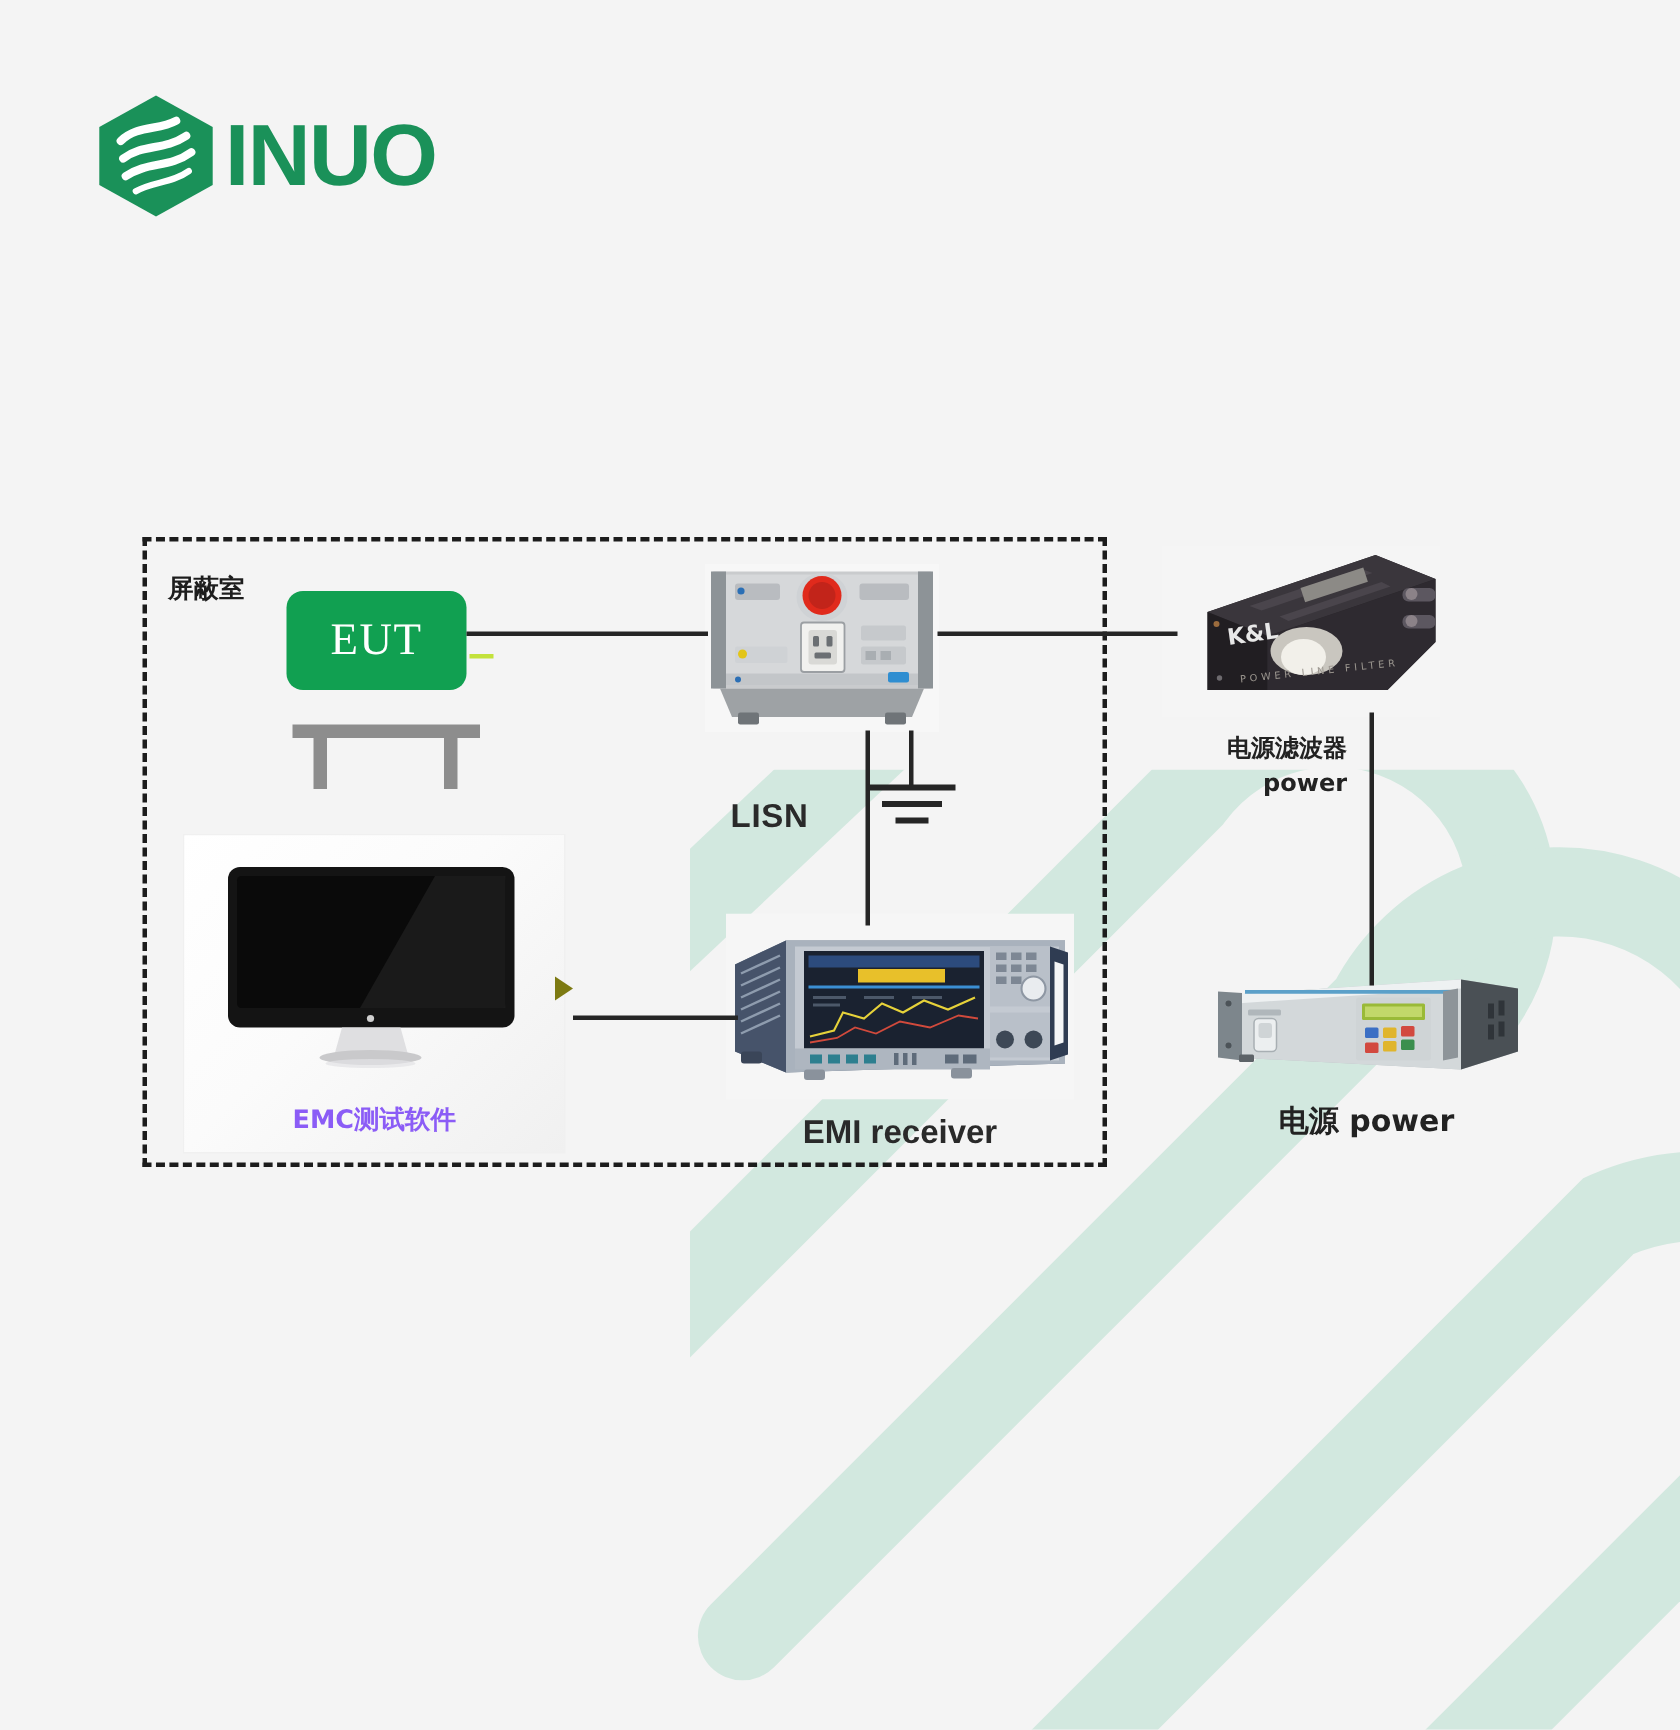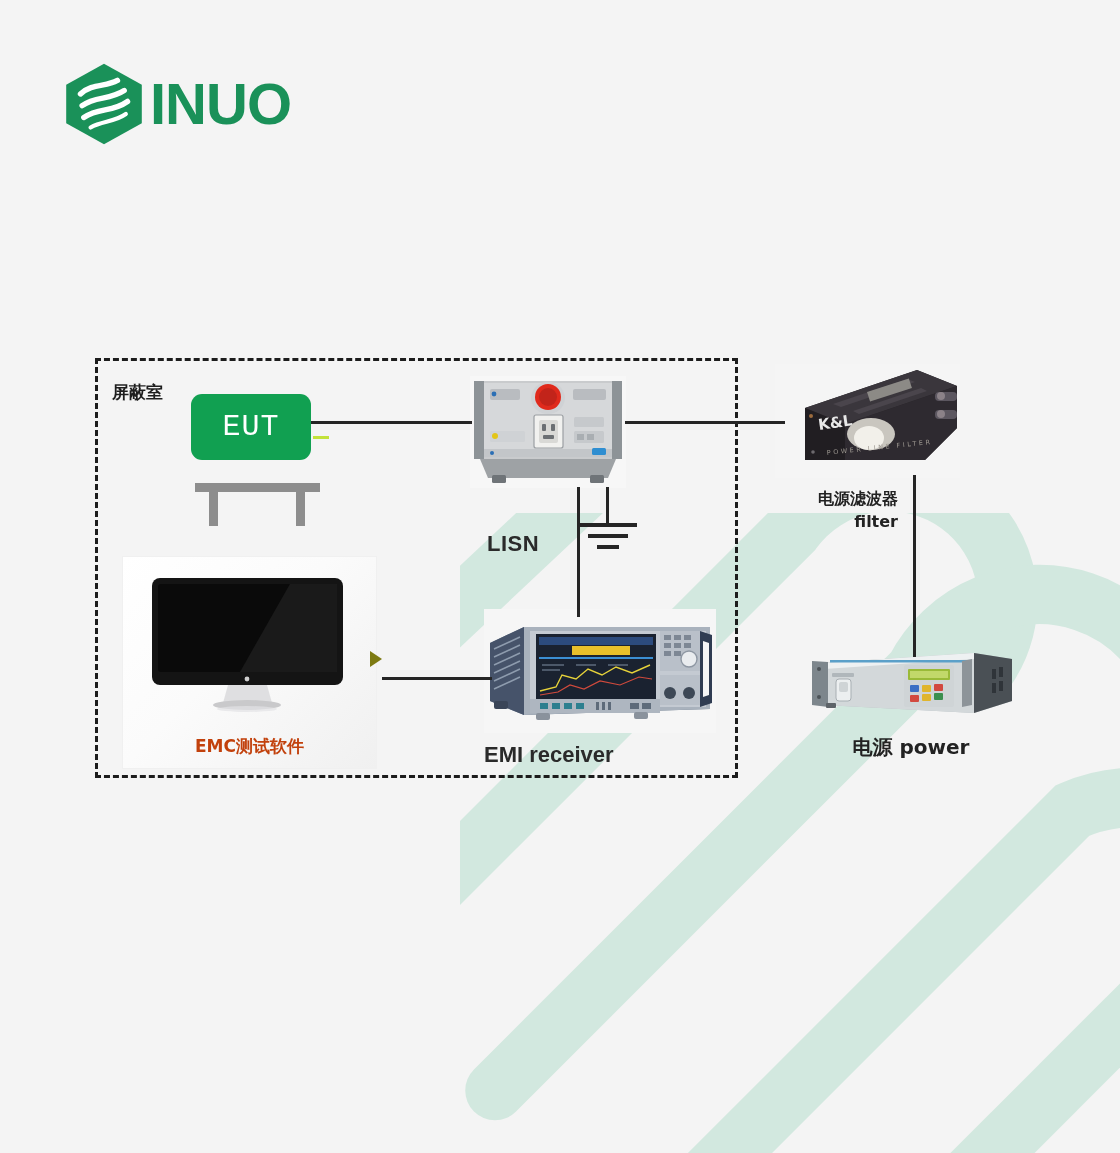--- a/index.html
+++ b/index.html
@@ -44,21 +44,21 @@
     font-family: "DejaVu Sans", sans-serif;
   }
 
   
   #eut-box {
     position: absolute; left: 191px; top: 394px;
     width: 120px; height: 66px;
     background: #11a051; border-radius: 11px;
     display: flex; align-items: center; justify-content: center;
   }
-  #eut-label { color: #ffffff; font-size: 30px; letter-spacing: 1px; font-family: Liberation Mono, monospace; }
+  #eut-label { color: #ffffff; font-size: 30px; letter-spacing: 1px; font-family: Liberation Serif, serif; }
   #eut-stub { position: absolute; left: 313px; top: 436px; width: 16px; height: 3px; background: #c3e23b; }
 
   
   #table-top { position: absolute; left: 195px; top: 483px; width: 125px; height: 9px; background: #8d8d8d; }
   #table-leg-l { position: absolute; left: 209px; top: 492px; width: 9px; height: 34px; background: #8d8d8d; }
   #table-leg-r { position: absolute; left: 296px; top: 492px; width: 9px; height: 34px; background: #8d8d8d; }
 
   
   .photo { position: absolute; }
 
@@ -79,33 +79,33 @@
   #sw-card {
     position: absolute; left: 123px; top: 557px;
     width: 253px; height: 211px;
     background: #ffffff;
     background-image: linear-gradient(135deg,#ffffff 0%,#fbfbfb 45%,#f0f0f0 100%);
     box-shadow: 0 0 0 1px #f0f0f0;
   }
   #monitor-svg { position: absolute; left: 140px; top: 574px; width: 215px; height: 140px; }
   #sw-label {
     position: absolute; left: 123px; top: 735px; width: 253px; text-align: center;
-    font-size: 17px; font-weight: bold; color: #c2410c;
+    font-size: 17px; font-weight: bold; color: #8b5cf6;
     font-family: "DejaVu Sans", sans-serif;
   }
   #sw-connector {
     position: absolute; left: 370px; top: 651px;
     width: 0; height: 0;
     border-top: 8px solid transparent; border-bottom: 8px solid transparent;
     border-left: 12px solid #7d7a12;
   }
 
   #emi-photo { left: 484px; top: 609px; width: 232px; height: 124px; }
   #emi-label {
-    position: absolute; left: 484px; top: 742px; width: 232px; text-align: left;
+    position: absolute; left: 484px; top: 742px; width: 232px; text-align: center;
     font-size: 22px; font-weight: bold; color: #2a2a2a;
   }
 
   #power-photo { left: 806px; top: 645px; width: 210px; height: 78px; }
   #power-label {
     position: absolute; left: 806px; top: 734px; width: 210px; text-align: center;
     font-size: 20px; font-weight: bold; color: #222;
     font-family: "DejaVu Sans", sans-serif;
   }
 
@@ -222,21 +222,21 @@
         <rect x="160" y="28" width="22" height="9" rx="4"></rect>
         <rect x="160" y="46" width="22" height="9" rx="4"></rect>
       </g>
       <circle cx="166" cy="32" r="4" fill="#8b8288"></circle>
       <circle cx="166" cy="50" r="4" fill="#8b8288"></circle>
       <circle cx="36" cy="52" r="2" fill="#9b6b3d"></circle>
       <circle cx="38" cy="88" r="1.8" fill="#6d6a6e"></circle>
     </svg>
     <div id="filter-label">
       <span>电源滤波器</span><br>
-      <span>filter</span>
+      <span>power</span>
     </div>
 
     <div id="sw-card"></div>
     <svg id="monitor-svg" viewBox="0 0 215 140">
       <rect x="12" y="4" width="191" height="107" rx="8" fill="#141414"></rect>
       <rect x="18" y="10" width="179" height="88" rx="3" fill="#0a0a0a"></rect>
       <path d="M150 10 L197 10 L197 98 L100 98 Z" fill="#1d1d1d" opacity="0.85"></path>
       <circle cx="107" cy="105" r="2.4" fill="#cfcfcf"></circle>
       <path d="M88 111 L127 111 L132 129 L83 129 Z" fill="#dfdfe1"></path>
       <ellipse cx="107" cy="131" rx="34" ry="5" fill="#c9c9cb"></ellipse>

